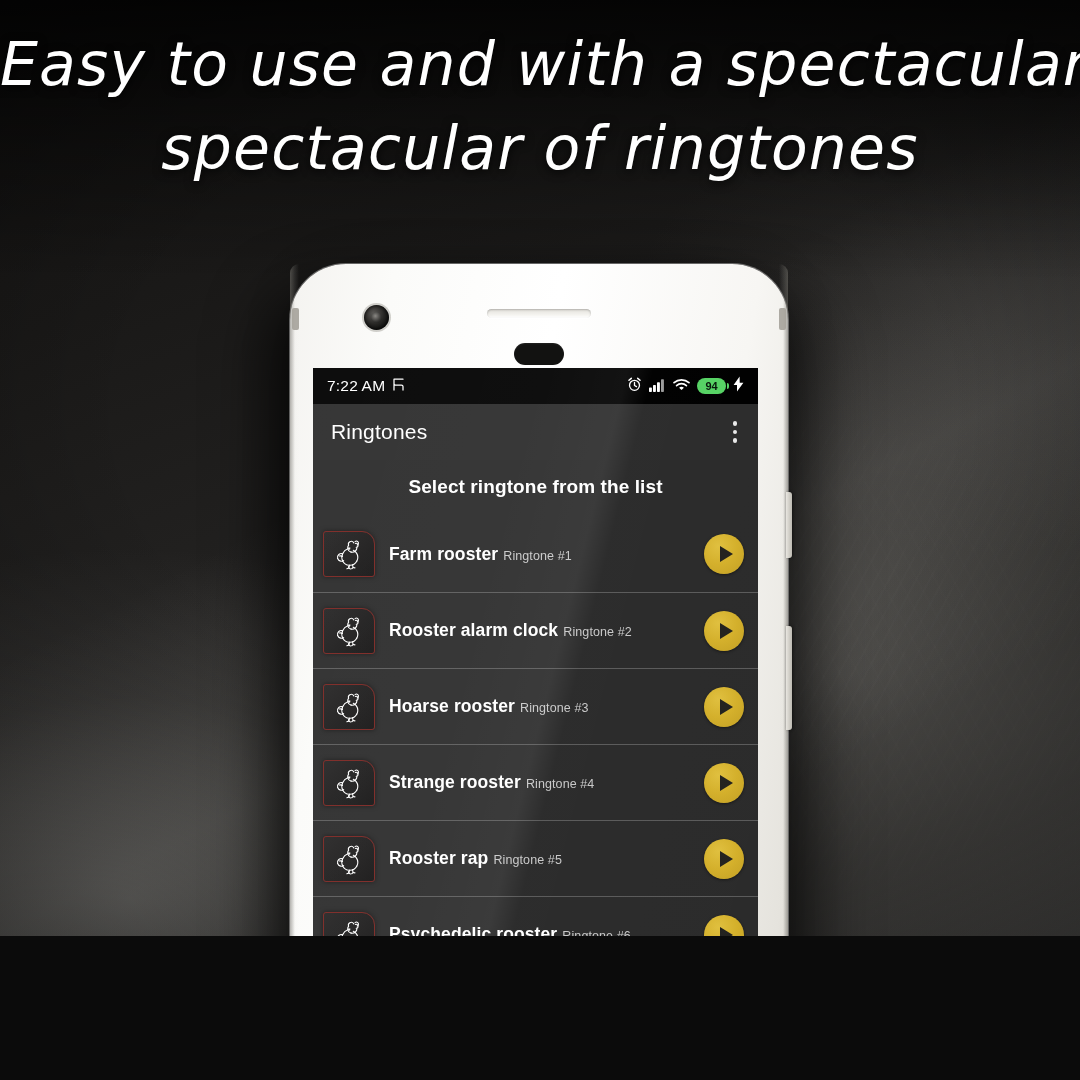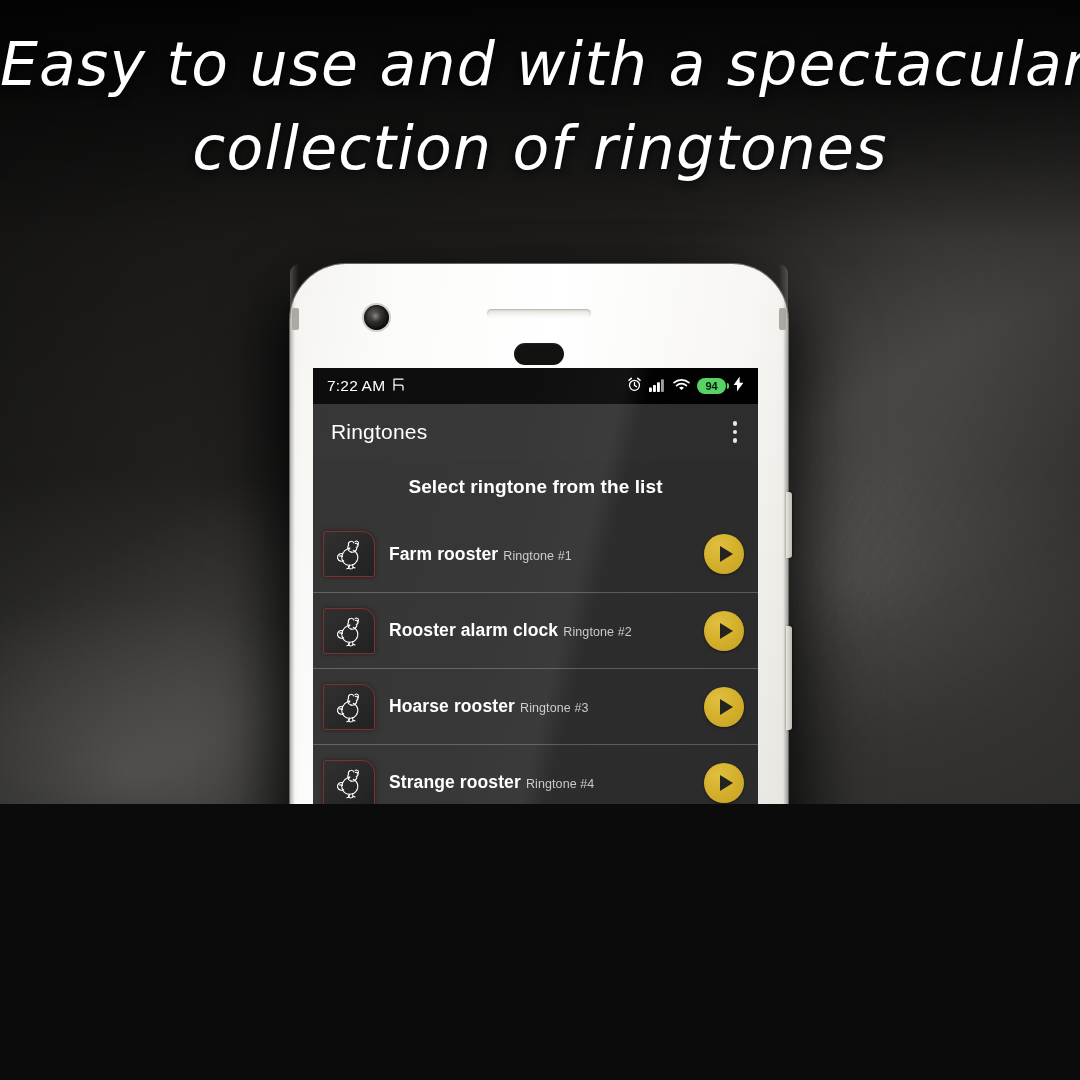--- a/index.html
+++ b/index.html
@@ -4,21 +4,21 @@
 <style>
   * { margin:0; padding:0; box-sizing:border-box; }
   html, body {
     width:1080px; height:1080px; overflow:hidden;
     background:#0b0b0b;
     font-family:"DejaVu Sans", sans-serif;
   }
 
   
   #promo {
-    position:relative; width:1080px; height:804px; overflow:hidden;
+    position:relative; width:1080px; height:936px; overflow:hidden;
     background:#ec4899;
   }
   .bg-layer { position:absolute; inset:0; }
   .bg-base {
     background:
       radial-gradient(ellipse 70% 55% at 78% 72%, rgba(150,148,143,0.30) 0%, rgba(120,118,113,0.16) 38%, rgba(0,0,0,0) 72%),
       radial-gradient(ellipse 60% 48% at 12% 96%, rgba(185,184,180,0.42) 0%, rgba(120,119,116,0.18) 45%, rgba(0,0,0,0) 78%),
       radial-gradient(ellipse 48% 36% at 92% 34%, rgba(95,93,89,0.22) 0%, rgba(0,0,0,0) 70%),
       linear-gradient(160deg, #141312 0%, #1a1918 26%, #232221 52%, #2b2a28 70%, #3a3937 88%, #4a4947 100%);
   }
@@ -228,21 +228,21 @@
 
 <div id="promo">
 
   <div class="bg-layer bg-base"></div>
   <div class="bg-layer bg-feather"></div>
   <div class="bg-layer bg-sweep"></div>
   <div class="bg-layer bg-vignette"></div>
 
   <div class="headline">
     <span class="hl-line">Easy to use and with a spectacular</span>
-    <span class="hl-line">collection of ringtones</span>
+    <span class="hl-line">spectacular of ringtones</span>
   </div>
 
   <div id="phone">
 
     <div class="edge-left"></div>
     <div class="edge-right"></div>
     <div class="antenna al"></div>
     <div class="antenna ar"></div>
 
     <div class="side-btn power"></div>

